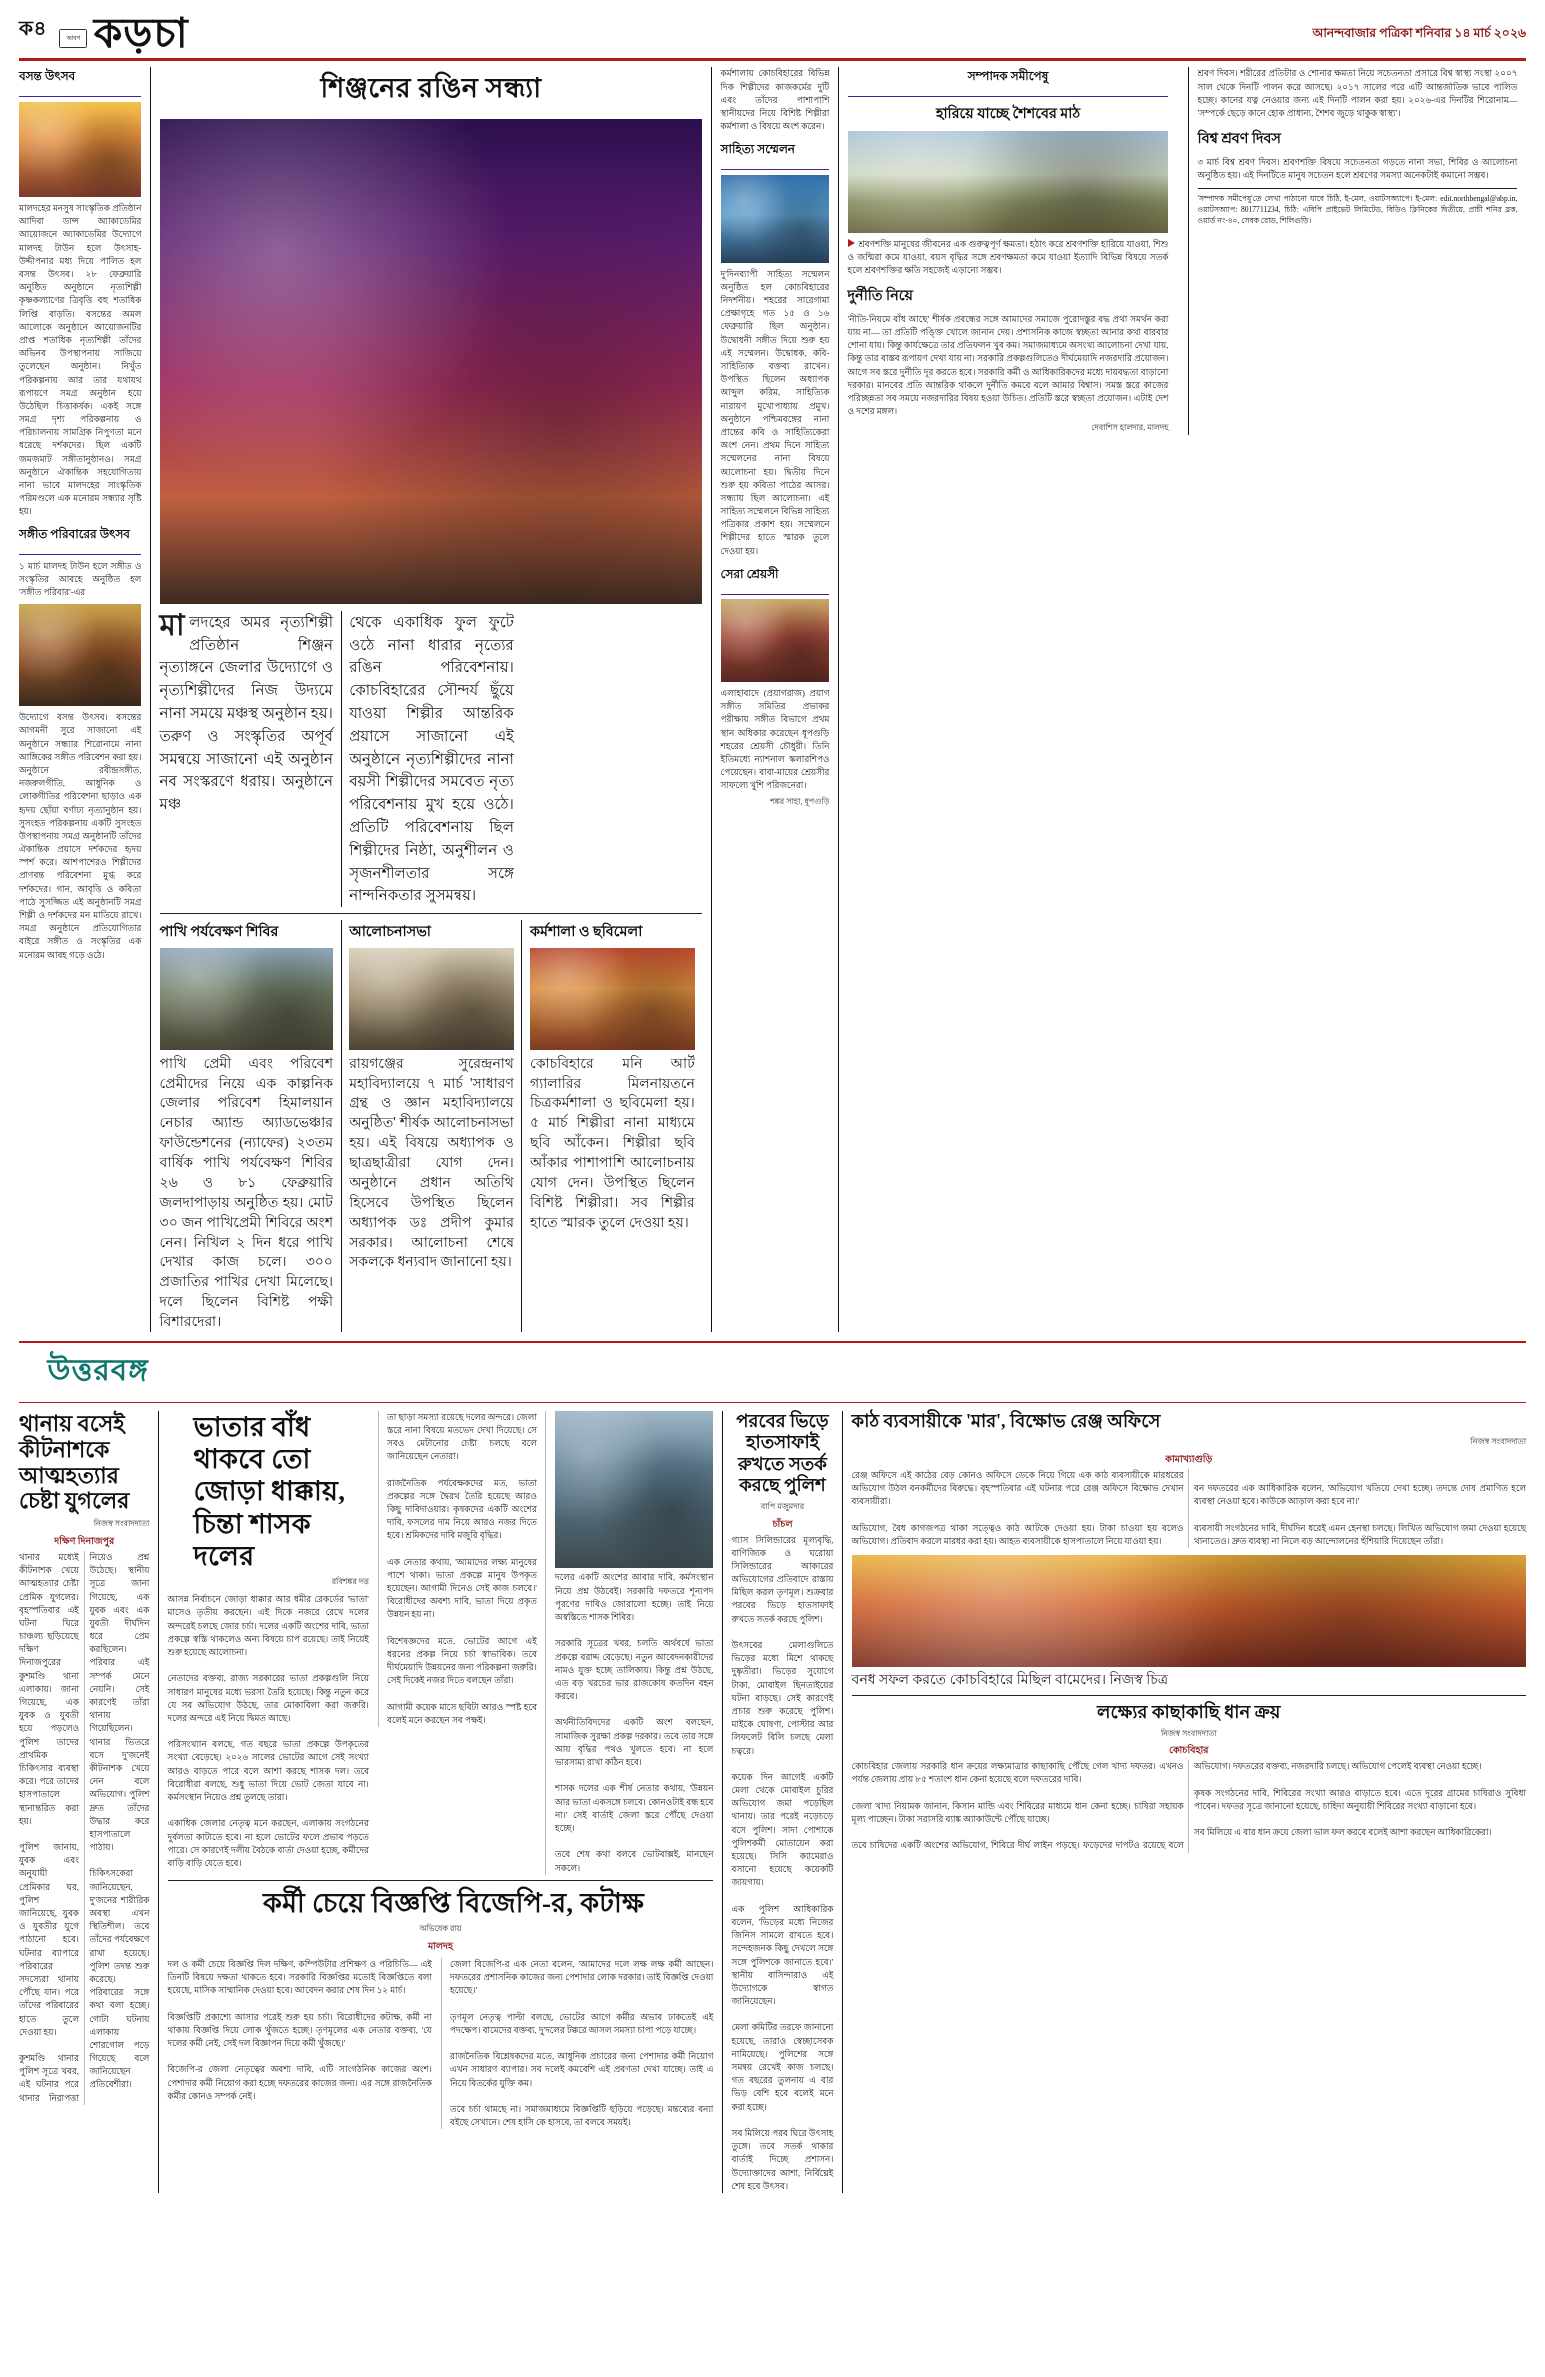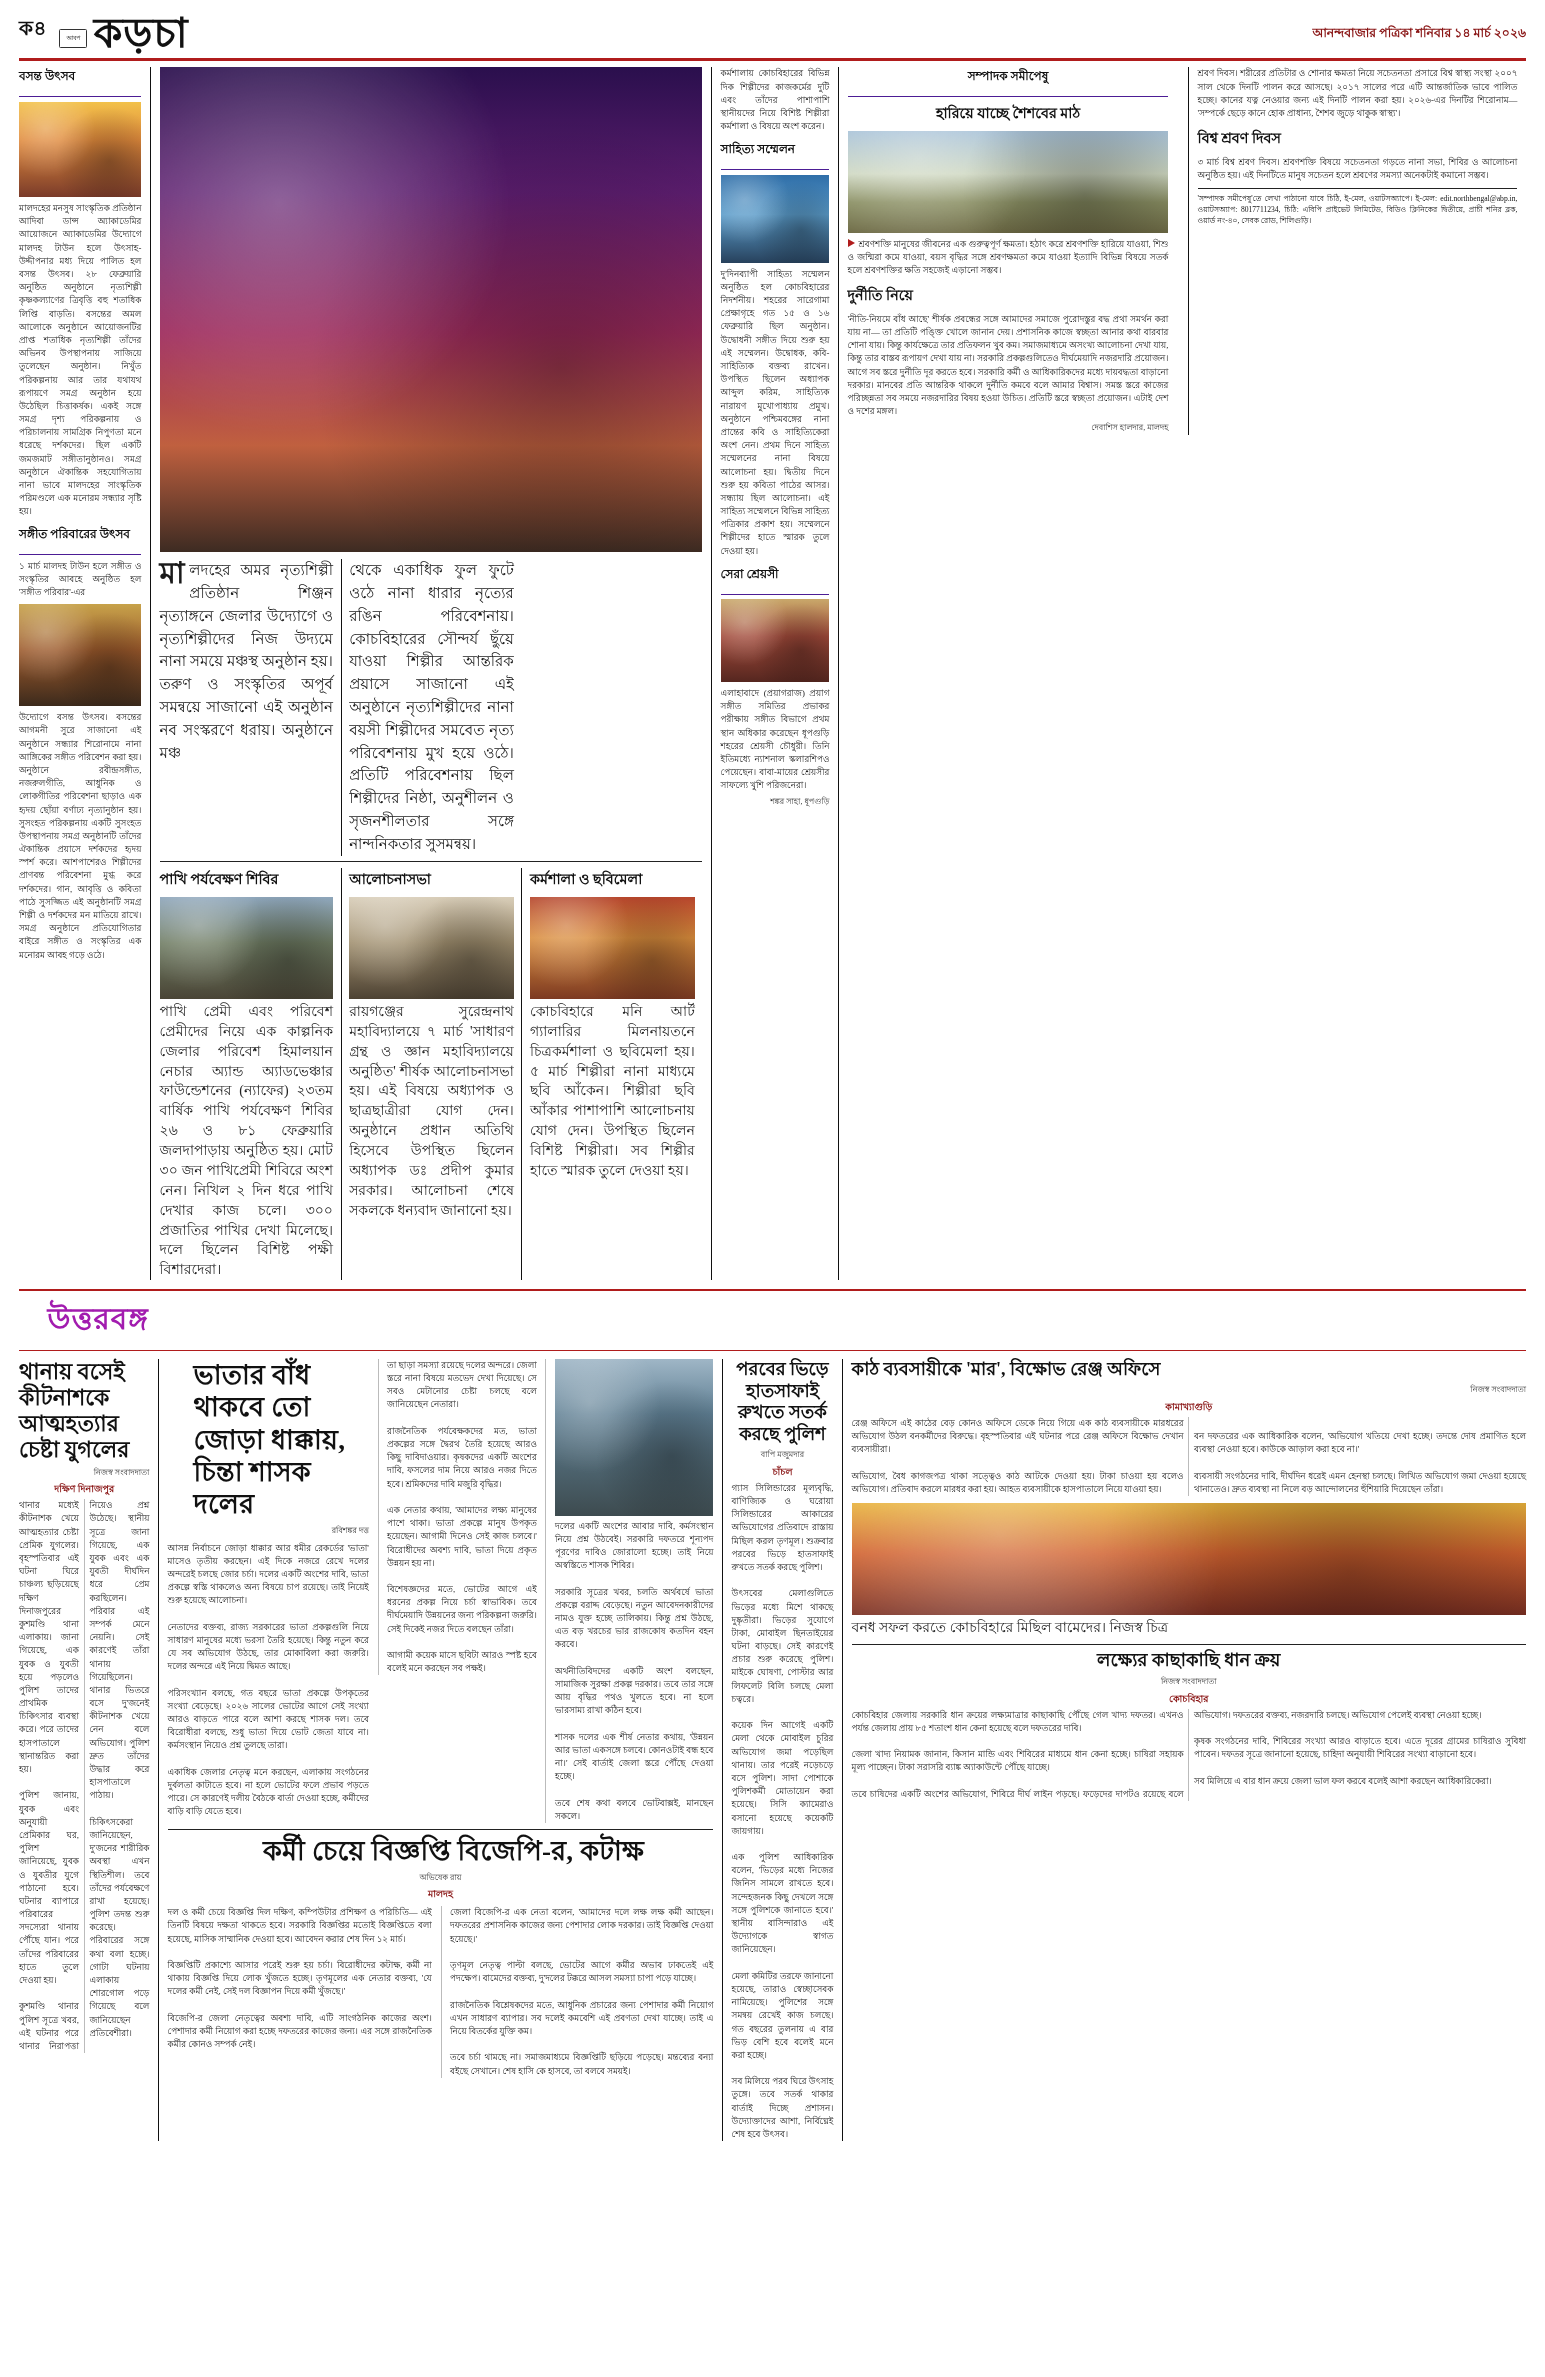--- a/index.html
+++ b/index.html
@@ -156,21 +156,21 @@
   
   .ub-band {
     border-top: 2.9px solid #b01c1c;
     border-bottom: 1.4px solid #b01c1c;
     margin-top: 8.6px;
     padding: 4.8px 0 5.7px 0;
   }
   .ub-title {
     font-size: 29.5px;
     font-weight: bold;
-    color: #a21caf;
+    color: #0f766e;
     padding-left: 28.5px;
     letter-spacing: 1px;
   }
 
   
   .bottom-wrap {
     display: grid;
     grid-template-columns: 139px 1fr 120px 1fr 120px;
     gap: 0;
     margin-top: 7.6px;
@@ -237,20 +237,21 @@
     <div class="photo ph-dance" style="height:95px"></div>
     <div class="body-txt sm mt10">মালদহের মনসুষ সাংস্কৃতিক প্রতিষ্ঠান আদিবা ডান্স অ্যাকাডেমির আয়োজনে অ্যাকাডেমির উদ্যোগে মালদহ টাউন হলে উৎসাহ-উদ্দীপনার মধ্য দিয়ে পালিত হল বসন্ত উৎসব। ২৮ ফেব্রুয়ারি অনুষ্ঠিত অনুষ্ঠানে নৃত্যশিল্পী কৃষ্ণকল্যাণের ত্রিবৃত্তি বহু শতাধিক লিপ্তি বাড়তি। বসন্তের অমল আলোকে অনুষ্ঠানে আয়োজনটির প্রাপ্ত শতাধিক নৃত্যশিল্পী তাঁদের অভিনব উপস্থাপনায় সাজিয়ে তুলেছেন অনুষ্ঠান। নিখুঁত পরিকল্পনায় আর তার যথাযথ রূপায়ণে সমগ্র অনুষ্ঠান হয়ে উঠেছিল চিত্তাকর্ষক। একই সঙ্গে সমগ্র দৃশ্য পরিকল্পনায় ও পরিচালনায় সামগ্রিক নিপুণতা মনে ধরেছে দর্শকদের। ছিল একটি জমজমাট সঙ্গীতানুষ্ঠানও। সমগ্র অনুষ্ঠানে ঐকান্তিক সহযোগিতায় নানা ভাবে মালদহের সাংস্কৃতিক পরিমণ্ডলে এক মনোরম সন্ধ্যার সৃষ্টি হয়।</div>
 
     <div class="kicker mt14">সঙ্গীত পরিবারের উৎসব</div>
     <div class="body-txt sm">১ মার্চ মালদহ টাউন হলে সঙ্গীত ও সংস্কৃতির আবহে অনুষ্ঠিত হল 'সঙ্গীত পরিবার'-এর</div>
     <div class="photo ph-fest mt10" style="height:102px"></div>
     <div class="body-txt sm mt10">উদ্যোগে বসন্ত উৎসব। বসন্তের আগমনী সুরে সাজানো এই অনুষ্ঠানে সন্ধ্যার শিরোনামে নানা আঙ্গিকের সঙ্গীত পরিবেশন করা হয়। অনুষ্ঠানে রবীন্দ্রসঙ্গীত, নজরুলগীতি, আধুনিক ও লোকগীতির পরিবেশনা ছাড়াও এক হৃদয় ছোঁয়া বর্ণাঢ্য নৃত্যানুষ্ঠান হয়। সুসংহত পরিকল্পনায় একটি সুসংহত উপস্থাপনায় সমগ্র অনুষ্ঠানটি তাঁদের ঐকান্তিক প্রয়াসে দর্শকদের হৃদয় স্পর্শ করে। আশপাশেরও শিল্পীদের প্রাণবন্ত পরিবেশনা মুগ্ধ করে দর্শকদের। গান, আবৃত্তি ও কবিতা পাঠে সুসজ্জিত এই অনুষ্ঠানটি সমগ্র শিল্পী ও দর্শকদের মন মাতিয়ে রাখে। সমগ্র অনুষ্ঠানে প্রতিযোগিতার বাইরে সঙ্গীত ও সংস্কৃতির এক মনোরম আবহ গড়ে ওঠে।</div>
   </div>
 
   <div class="vr col-pad-l col-pad-r">
+    <div class="main-headline">শিঞ্জনের রঙিন সন্ধ্যা</div>
     <div class="photo ph-stage" style="height:485px"></div>
 
     <div class="sub-grid-3 mt14">
       <div class="body-txt dropcap">মালদহের অমর নৃত্যশিল্পী প্রতিষ্ঠান শিঞ্জন নৃত্যাঙ্গনে জেলার উদ্যোগে ও নৃত্যশিল্পীদের নিজ উদ্যমে নানা সময়ে মঞ্চস্থ অনুষ্ঠান হয়। তরুণ ও সংস্কৃতির অপূর্ব সমন্বয়ে সাজানো এই অনুষ্ঠান নব সংস্করণে ধরায়। অনুষ্ঠানে মঞ্চ</div>
       <div class="body-txt">থেকে একাধিক ফুল ফুটে ওঠে নানা ধারার নৃত্যের রঙিন পরিবেশনায়। কোচবিহারের সৌন্দর্য ছুঁয়ে যাওয়া শিল্পীর আন্তরিক প্রয়াসে সাজানো এই অনুষ্ঠানে নৃত্যশিল্পীদের নানা বয়সী শিল্পীদের সমবেত নৃত্য পরিবেশনায় মুখ হয়ে ওঠে। প্রতিটি পরিবেশনায় ছিল শিল্পীদের নিষ্ঠা, অনুশীলন ও সৃজনশীলতার সঙ্গে নান্দনিকতার সুসমন্বয়।</div>
     </div>
 
     <div class="hr-thin"></div>
 
     <div class="sub-grid-3">

